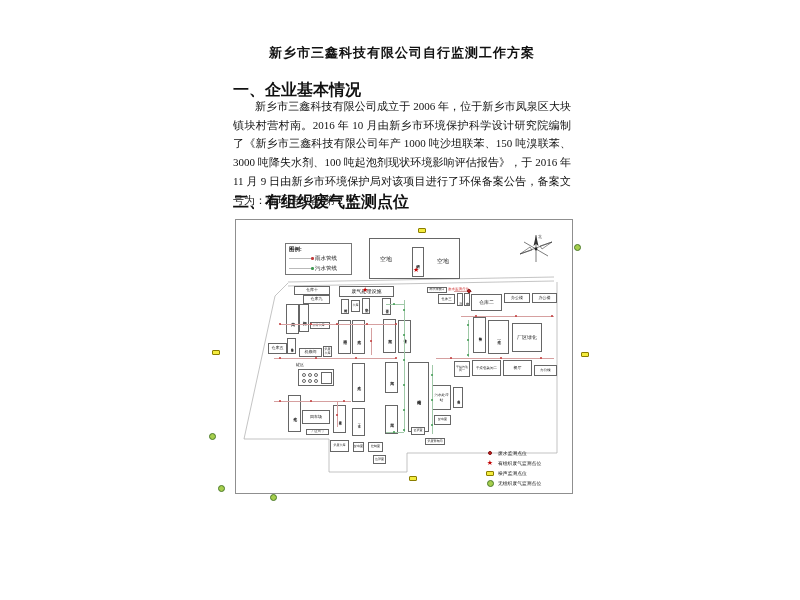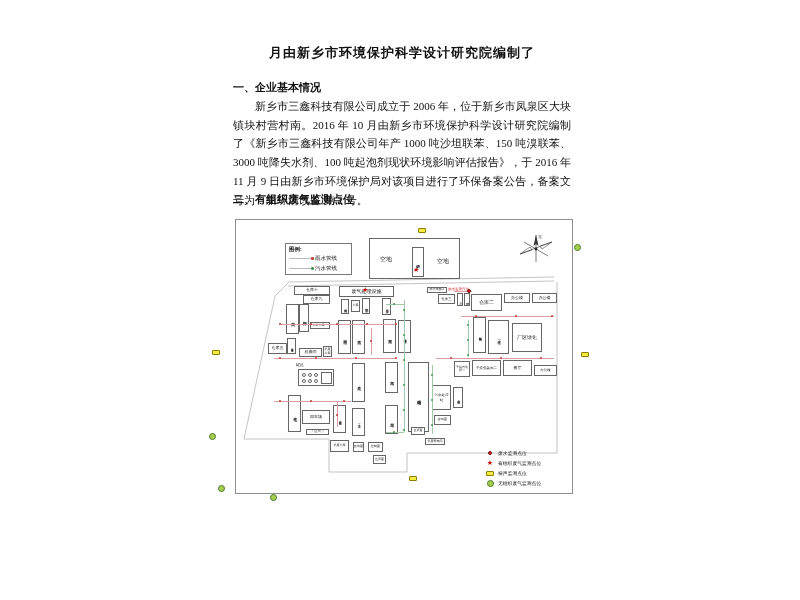--- a/index.html
+++ b/index.html
@@ -2,21 +2,21 @@
 <html><head>
 <meta charset="utf-8">
 <style>
   html,body{margin:0;padding:0;}
   body{
     width:800px;height:600px;background:#ffffff;position:relative;overflow:hidden;
     font-family:"Liberation Serif","DejaVu Serif",serif;color:#111;
   }
   .abs{position:absolute;}
   #doc-title{left:233px;top:44px;width:338px;text-align:center;font-size:13px;font-weight:bold;letter-spacing:1px;}
-  .heading{font-size:11px;font-weight:bold;}
+  .heading{font-size:16px;font-weight:bold;}
   #sec1-heading{left:233px;top:80px;}
   #sec2-heading{left:233px;top:192px;}
   #para{left:233px;top:97px;width:338px;font-size:11px;line-height:18.7px;text-align:justify;text-indent:2em;}
   
   #frame{left:235px;top:219px;width:336px;height:273px;border:1px solid #8f8f8f;background:#fff;}
   .bldg{position:absolute;border:0.6px solid #666;background:#fff;display:flex;align-items:center;justify-content:center;
         text-align:center;color:#222;line-height:1.15;box-sizing:border-box;overflow:hidden;}
   .v{writing-mode:vertical-rl;}
   .ann{position:absolute;white-space:nowrap;line-height:1;}
   .pline{position:absolute;}
@@ -33,21 +33,21 @@
   .pl-dot{width:2.6px;height:2.6px;border-radius:50%;position:absolute;right:-1px;top:-1.6px;}
   
   #point-legend{position:absolute;}
   .pt-row{display:flex;align-items:center;height:10px;font-size:4.8px;white-space:nowrap;}
   .pt-sym{width:12px;display:flex;justify-content:center;margin-right:2px;}
   .tankc{position:absolute;width:4px;height:4px;border:0.5px solid #666;border-radius:50%;box-sizing:border-box;background:#fff;}
 </style>
 </head>
 <body>
 
-<div class="abs" id="doc-title">月由新乡市环境保护科学设计研究院编制了</div>
+<div class="abs" id="doc-title">新乡市三鑫科技有限公司自行监测工作方案</div>
 <div class="abs heading" id="sec1-heading">一、企业基本情况</div>
 <div class="abs" id="para">新乡市三鑫科技有限公司成立于 2006 年，位于新乡市凤泉区大块镇块村营村南。2016 年 10 月由新乡市环境保护科学设计研究院编制了《新乡市三鑫科技有限公司年产 1000 吨沙坦联苯、150 吨溴联苯、3000 吨降失水剂、100 吨起泡剂现状环境影响评估报告》，于 2016 年 11 月 9 日由新乡市环境保护局对该项目进行了环保备案公告，备案文号为：新环清改备 第 2 号。</div>
 <div class="abs heading" id="sec2-heading">二、有组织废气监测点位</div>
 
 <div class="abs" id="frame">
 
   <svg width="336" height="273" style="position:absolute;left:0;top:0;" viewBox="0 0 336 273">
     <polyline points="52,63 39,76 8,219 93,219 93,252 171,252 171,233 321,233 321,62" fill="none" stroke="#aaaaaa" stroke-width="0.7"></polyline>
     <line x1="52" y1="62" x2="318" y2="57" stroke="#aaaaaa" stroke-width="0.7"></line>
     <line x1="52" y1="66" x2="318" y2="61" stroke="#aaaaaa" stroke-width="0.7"></line>

